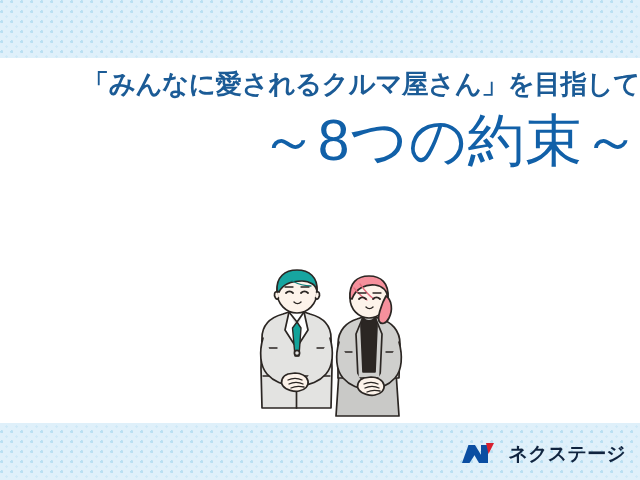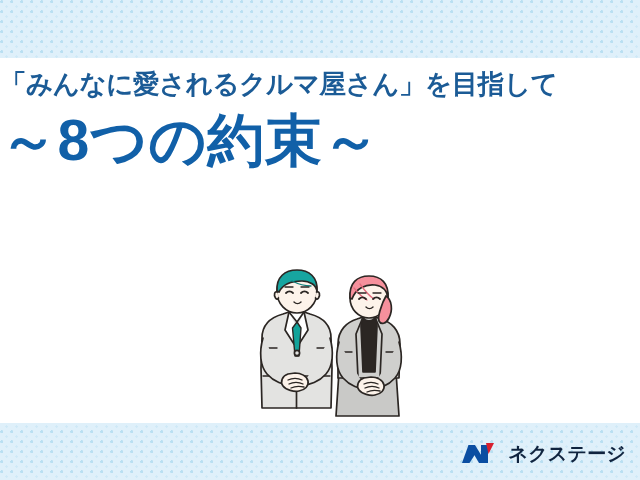--- a/index.html
+++ b/index.html
@@ -29,38 +29,38 @@
     position:absolute;
     left:0;top:58px;
     width:640px;height:365px;
     background:#ffffff;
   }
 
   
   #headline{
     position:absolute;
     left:0;top:0;width:640px;
-    text-align:left;
+    text-align:right;
     user-select:none;
   }
   #headline-line1{
     margin:0;
     padding-top:70px;
     font-size:26.5px;
     font-weight:bold;
     letter-spacing:-0.4px;
     color:#1b5b96;
     line-height:1.08;
     white-space:nowrap;
   }
   #headline-line2{
     margin:0;
     padding-top:12px;
     font-size:57px;
-    font-weight:bold;
+    font-weight:normal;
     letter-spacing:0.5px;
     color:#1160a8;
     line-height:1.04;
     white-space:nowrap;
   }
 
   
   #illustration{
     position:absolute;
     left:236px;top:268px;

